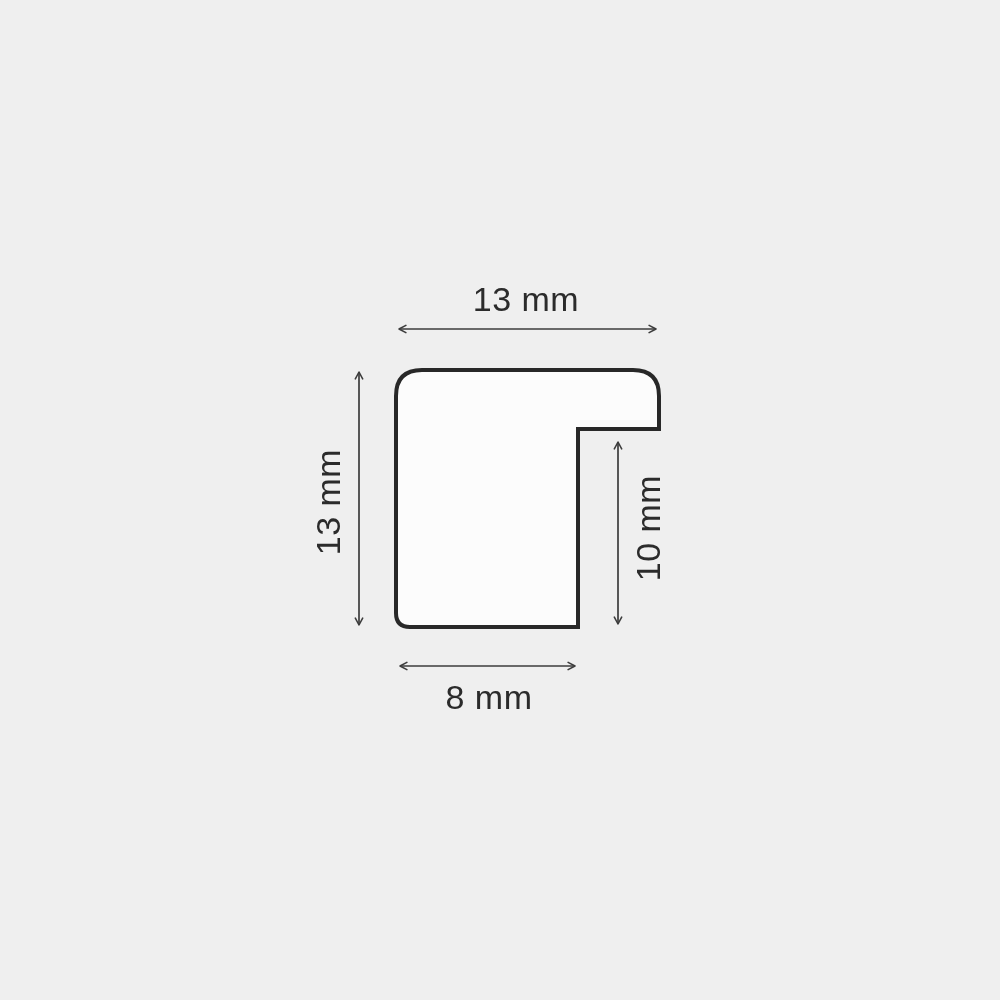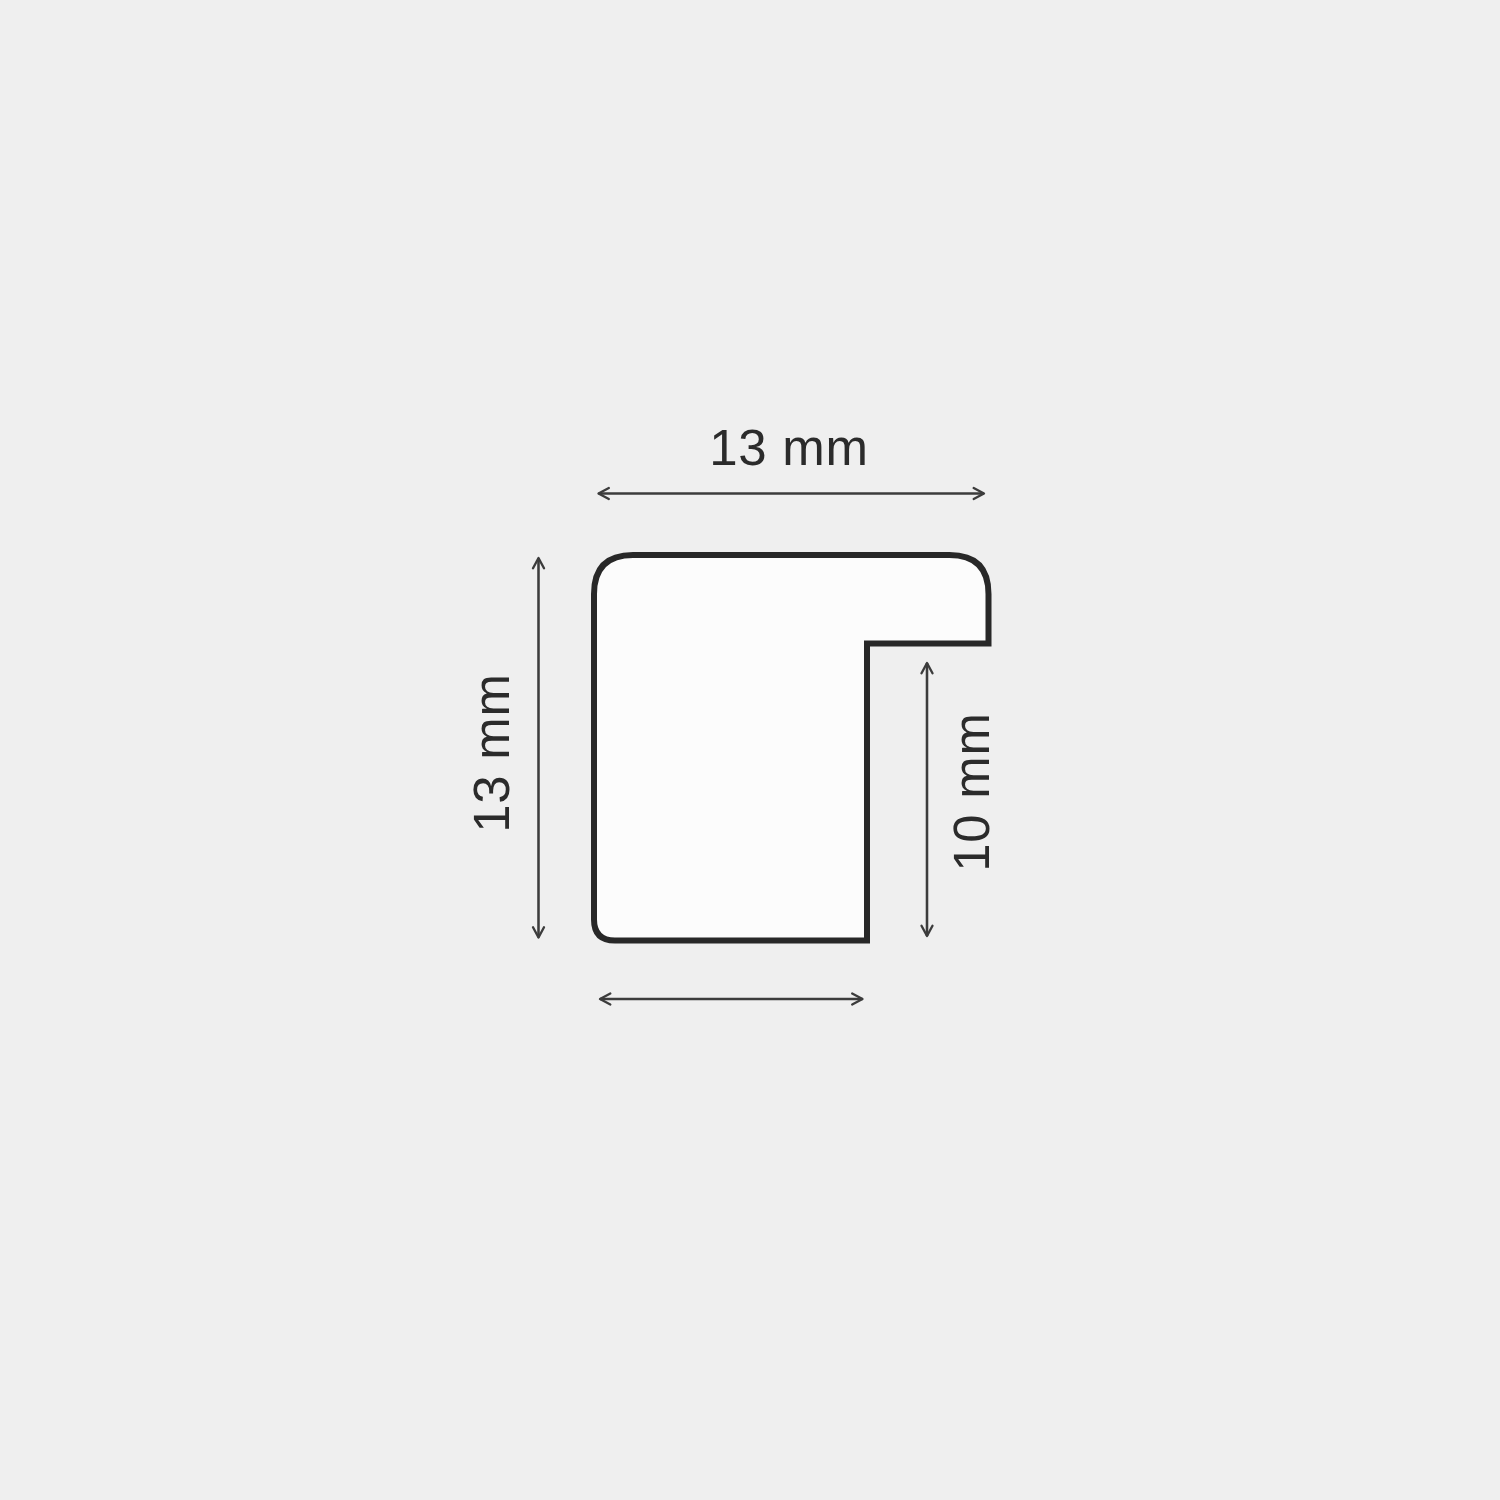--- a/index.html
+++ b/index.html
@@ -88,14 +88,15 @@
     <line class="dimline" x1="618" y1="442" x2="618" y2="624" marker-start="url(#arrowhead)" marker-end="url(#arrowhead)"></line>
     <line class="dimline" x1="400" y1="666" x2="575" y2="666" marker-start="url(#arrowhead)" marker-end="url(#arrowhead)"></line>
   </svg>
 
   <div class="label label-top">13 mm</div>
 
   <div class="label label-left">13 mm</div>
 
   <div class="label label-right">10 mm</div>
 
+  <div class="label label-bottom">8 mm</div>
 
 </div>
 
 </body></html>

